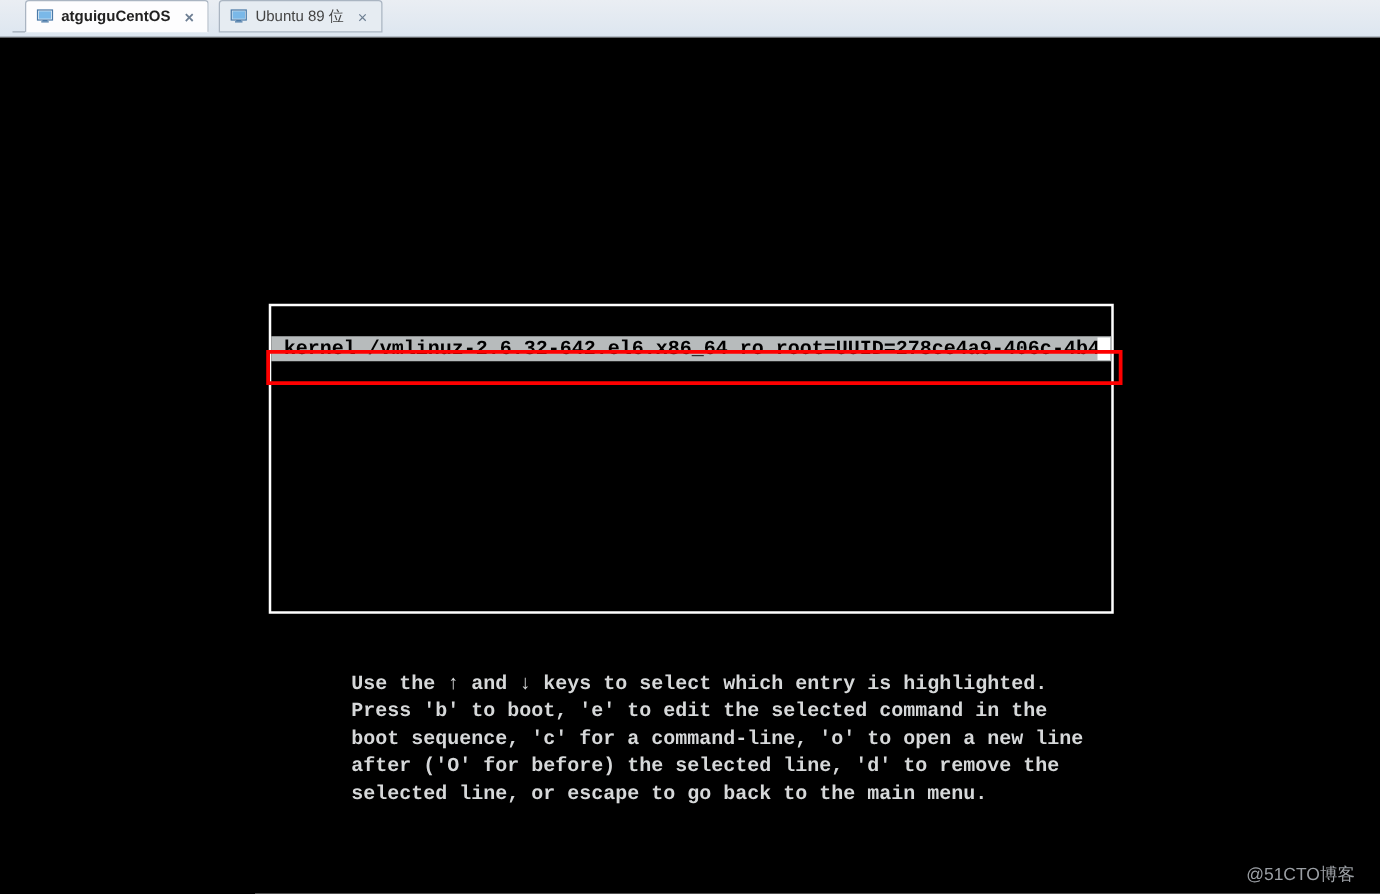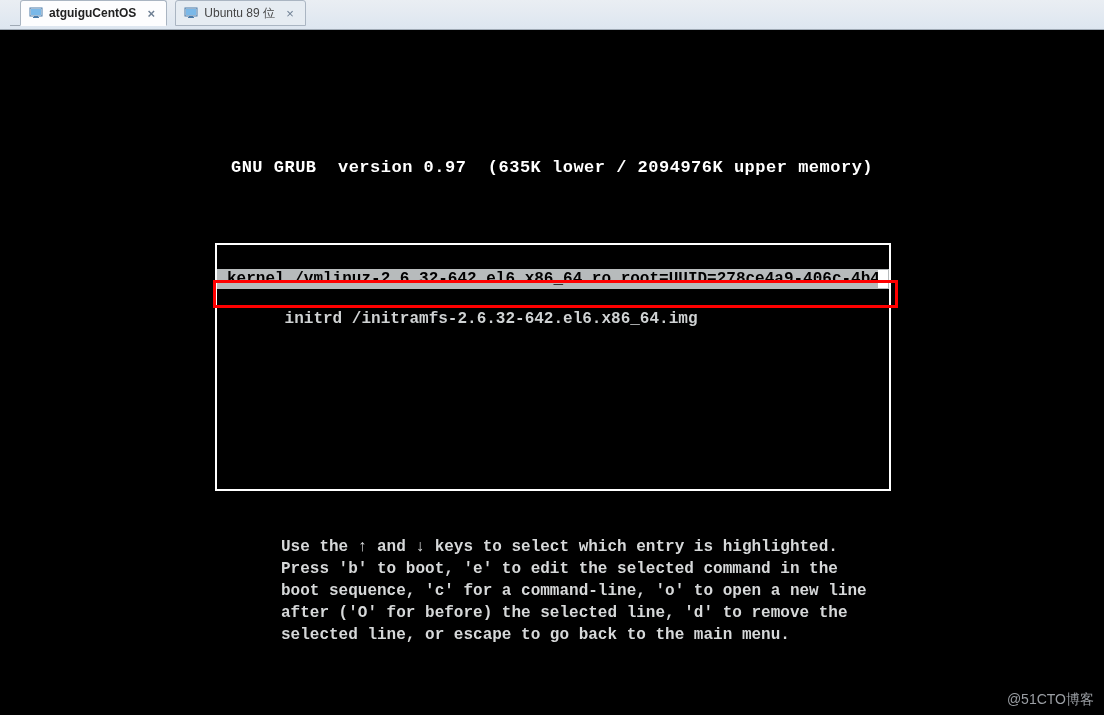--- a/index.html
+++ b/index.html
@@ -145,21 +145,21 @@
       left: 281px;
       font-size: 16px;
       font-weight: bold;
       color: #d6d8d9;
       line-height: 22px;
       white-space: pre;
     }
     .watermark {
       position: absolute;
       bottom: 6px;
-      right: 10px;
+      right: 20px;
       color: #9b9fa4;
       font-size: 14px;
       font-family: "Microsoft YaHei", sans-serif;
       z-index: 20;
     }
   </style>
 </head>
 <body>
 
 <div class="tab-bar">
@@ -184,32 +184,28 @@
         <rect x="5" y="10" width="4" height="1" fill="#4a7aa8"></rect>
         <rect x="4" y="11" width="6" height="1" fill="#4a7aa8"></rect>
       </svg>
     </span>
     <span>Ubuntu 89 位</span>
     <span class="tab-close">×</span>
   </div>
 </div>
 
 <div class="vm-screen">
-  <div class="grub-header">GNU GRUB  version 0.97  (635K lower / 2094976K upper memory)</div>
 
   <div class="grub-box">
     <div class="grub-line">
       <span class="grub-line-text">root (hd0,0)</span>
     </div>
     <div class="grub-line selected">
       <span class="grub-line-text">kernel /vmlinuz-2.6.32-642.el6.x86_64 ro root=UUID=278ce4a9-406c-4b4d→</span>
     </div>
-    <div class="grub-line">
-      <span class="grub-line-text">initrd /initramfs-2.6.32-642.el6.x86_64.img</span>
-    </div>
   </div>
 
   <div class="highlight-box"></div>
 
   <div class="grub-instructions">Use the ↑ and ↓ keys to select which entry is highlighted.
 Press 'b' to boot, 'e' to edit the selected command in the
 boot sequence, 'c' for a command-line, 'o' to open a new line
 after ('O' for before) the selected line, 'd' to remove the
 selected line, or escape to go back to the main menu.</div>
 

